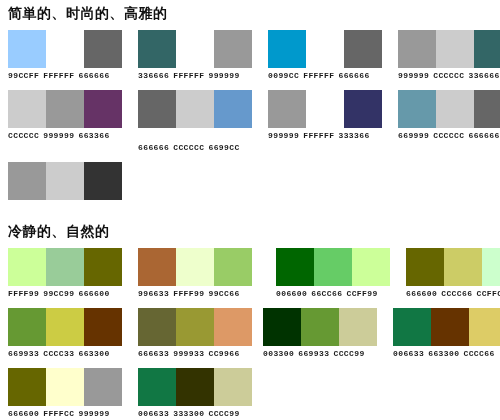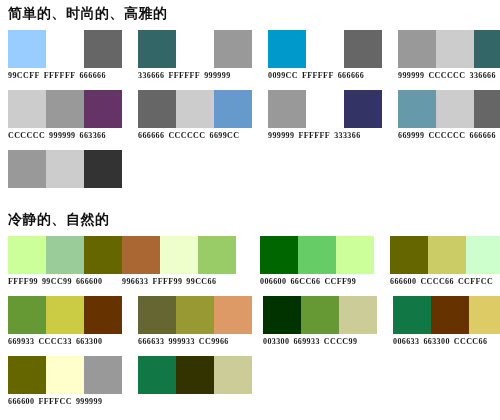--- a/index.html
+++ b/index.html
@@ -44,21 +44,21 @@
     align-items: flex-start;
   }
   .swatches {
     display: flex;
     flex-direction: row;
   }
   .swatch {
     display: block;
   }
   .palette-label {
-    font-family: Liberation Serif, serif;
+    font-family: Liberation Mono, monospace;
     font-size: 8px;
     font-weight: bold;
     color: #1a1a1a;
     letter-spacing: 0.4px;
     white-space: nowrap;
     margin-top: 3px;
     line-height: 10px;
   }
   .palette-label .code + .code {
     margin-left: 4px;
@@ -107,21 +107,21 @@
         </div>
         <div class="palette-row" style="margin-top: 9px; justify-content: space-between;">
           <div class="palette" style="margin-left: 0px;">
             <div class="swatches">
               <div class="swatch" style="background: rgb(204, 204, 204); width: 38px; height: 38px;"></div>
               <div class="swatch" style="background: rgb(153, 153, 153); width: 38px; height: 38px;"></div>
               <div class="swatch" style="background: rgb(102, 51, 102); width: 38px; height: 38px;"></div>
             </div>
             <div class="palette-label"><span class="code">CCCCCC</span><span class="code">999999</span><span class="code">663366</span></div>
           </div>
-          <div class="palette" style="margin-left: 16px;">
+          <div class="palette" style="margin-left: 16px; gap: 12px;">
             <div class="swatches">
               <div class="swatch" style="background: rgb(102, 102, 102); width: 38px; height: 38px;"></div>
               <div class="swatch" style="background: rgb(204, 204, 204); width: 38px; height: 38px;"></div>
               <div class="swatch" style="background: rgb(102, 153, 204); width: 38px; height: 38px;"></div>
             </div>
             <div class="palette-label"><span class="code">666666</span><span class="code">CCCCCC</span><span class="code">6699CC</span></div>
           </div>
           <div class="palette" style="margin-left: 16px;">
             <div class="swatches">
               <div class="swatch" style="background: rgb(153, 153, 153); width: 38px; height: 38px;"></div>
@@ -153,21 +153,21 @@
         <div class="section-title">冷静的、自然的</div>
         <div class="palette-row" style="margin-top: 8px;">
           <div class="palette" style="margin-left: 0px;">
             <div class="swatches">
               <div class="swatch" style="background: rgb(204, 255, 153); width: 38px; height: 38px;"></div>
               <div class="swatch" style="background: rgb(153, 204, 153); width: 38px; height: 38px;"></div>
               <div class="swatch" style="background: rgb(102, 102, 0); width: 38px; height: 38px;"></div>
             </div>
             <div class="palette-label"><span class="code">FFFF99</span><span class="code">99CC99</span><span class="code">666600</span></div>
           </div>
-          <div class="palette" style="margin-left: 0; text-align: center;">
+          <div class="palette" style="margin-left: 16px; text-align: center;">
             <div class="swatches">
               <div class="swatch" style="background: rgb(170, 102, 51); width: 38px; height: 38px;"></div>
               <div class="swatch" style="background: rgb(238, 255, 204); width: 38px; height: 38px;"></div>
               <div class="swatch" style="background: rgb(153, 204, 102); width: 38px; height: 38px;"></div>
             </div>
             <div class="palette-label"><span class="code">996633</span><span class="code">FFFF99</span><span class="code">99CC66</span></div>
           </div>
           <div class="palette" style="margin-left: 24px;">
             <div class="swatches">
               <div class="swatch" style="background: rgb(0, 102, 0); width: 38px; height: 38px;"></div>
@@ -227,17 +227,18 @@
               <div class="swatch" style="background: rgb(153, 153, 153); width: 38px; height: 38px;"></div>
             </div>
             <div class="palette-label"><span class="code">666600</span><span class="code">FFFFCC</span><span class="code">999999</span></div>
           </div>
           <div class="palette" style="margin-left: 16px;">
             <div class="swatches">
               <div class="swatch" style="background: rgb(17, 119, 68); width: 38px; height: 38px;"></div>
               <div class="swatch" style="background: rgb(51, 51, 0); width: 38px; height: 38px;"></div>
               <div class="swatch" style="background: rgb(204, 204, 153); width: 38px; height: 38px;"></div>
             </div>
+            <div class="palette-label"><span class="code">006633</span><span class="code">333300</span><span class="code">CCCC99</span></div>
           </div>
         </div>
       </div>
     </div>
 </div>
 
 </body></html>

